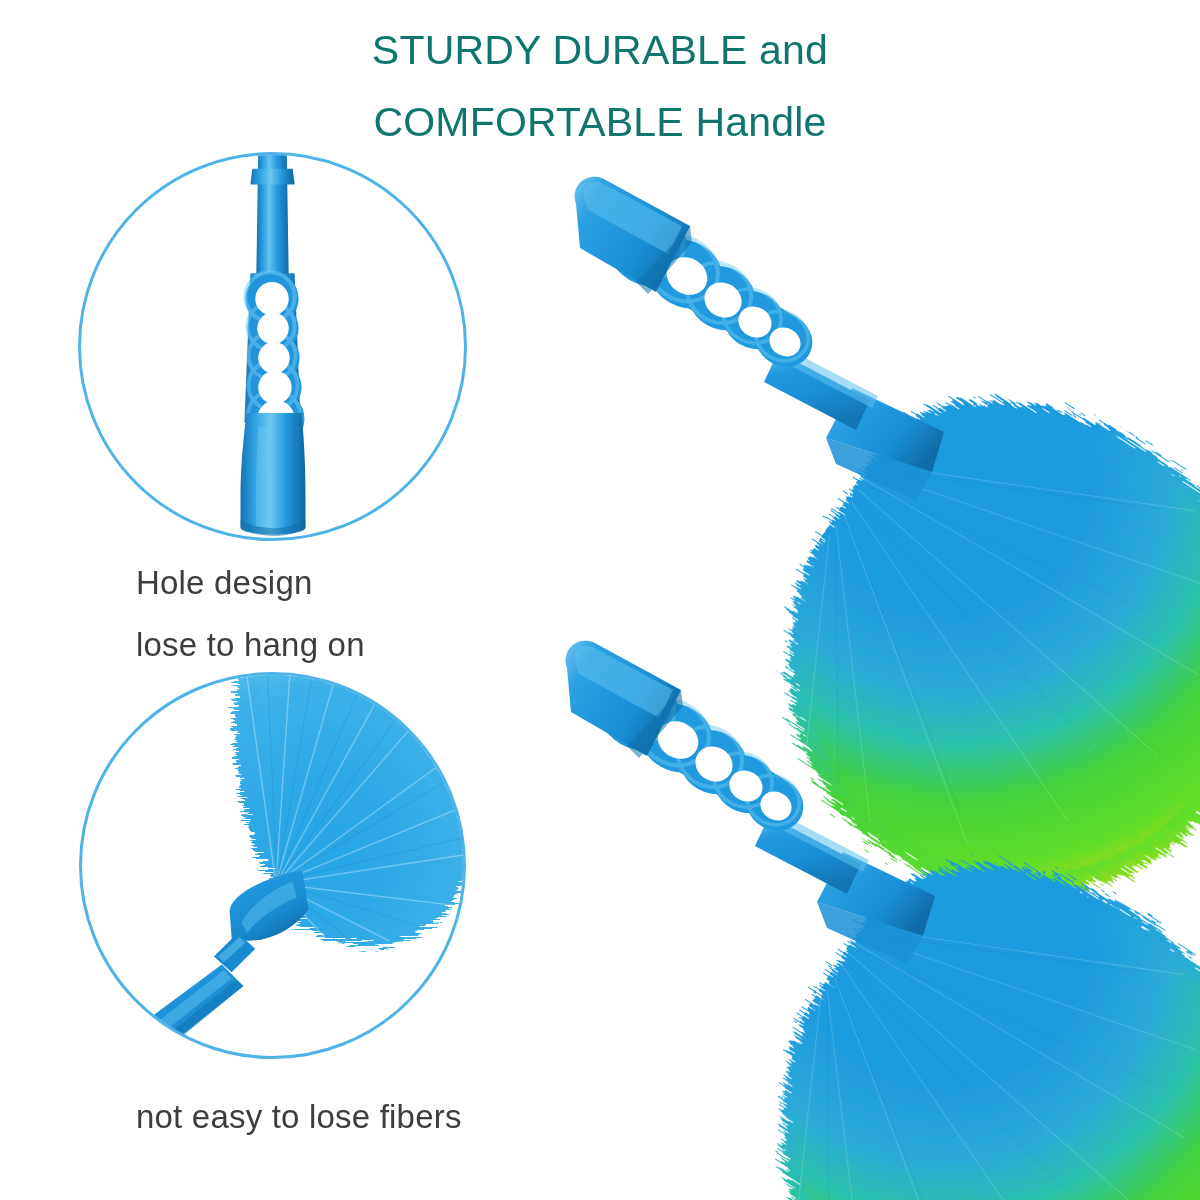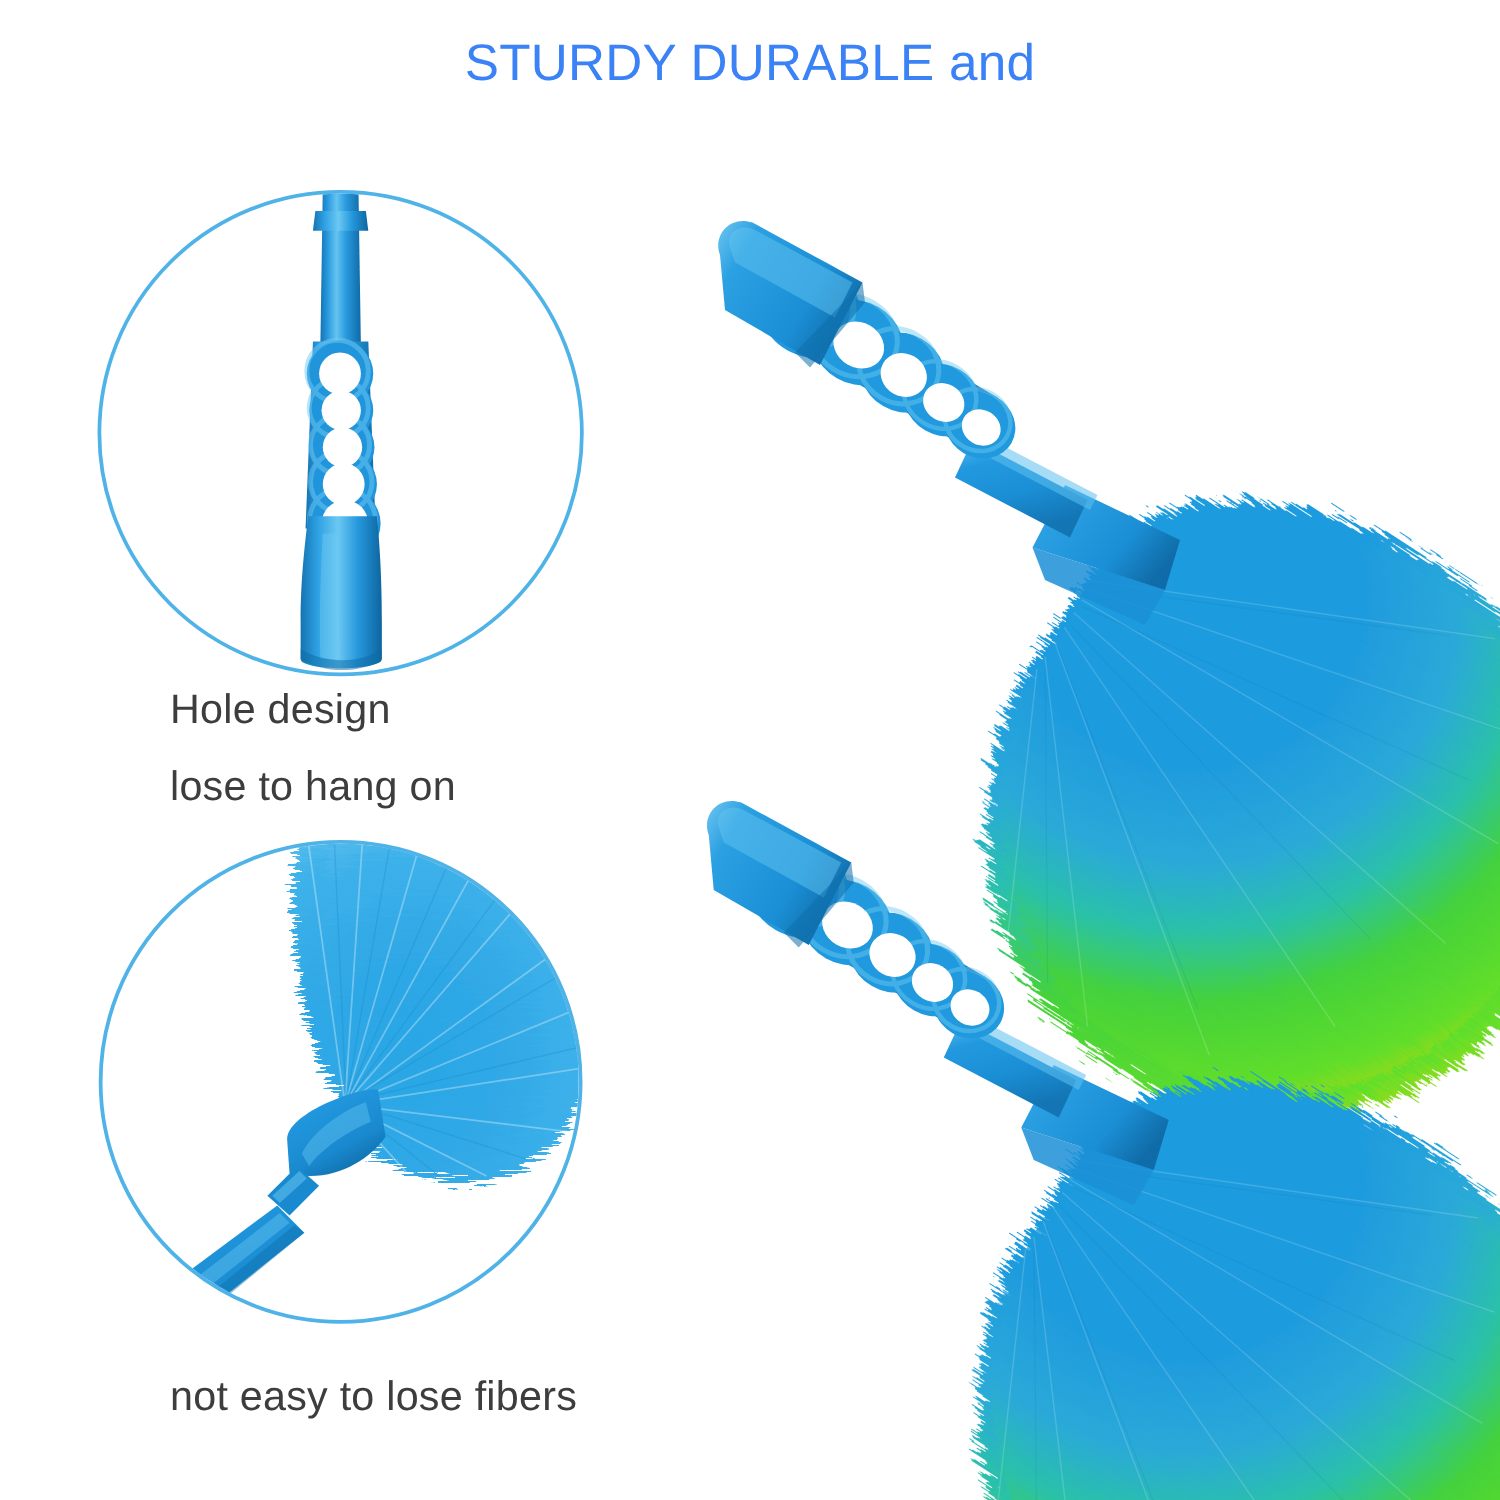--- a/index.html
+++ b/index.html
@@ -16,42 +16,42 @@
     font-family: "Liberation Sans", sans-serif;
   }
 
   
   .headline {
     position: absolute;
     left: 0;
     top: 14px;
     width: 1200px;
     text-align: center;
-    color: #3b82f6;
+    color: #0f766e;
     font-size: 41px;
     font-weight: 400;
     line-height: 72px;
     letter-spacing: 0.2px;
   }
   .headline .line {
     display: block;
     white-space: nowrap;
   }
 
   
   .caption {
     position: absolute;
     color: #3d3d3d;
     font-size: 33px;
     font-weight: 400;
     line-height: 62px;
     letter-spacing: 0.2px;
   }
   .caption .line { display: block; white-space: nowrap; }
-  #caption-hole { left: 136px; top: 536px; }
+  #caption-hole { left: 136px; top: 552px; }
   #caption-connection { left: 136px; top: 1086px; }
 
   
   .callout {
     position: absolute;
     border-radius: 50%;
     border: 3px solid #4FB3E8;
     box-sizing: border-box;
     overflow: hidden;
     background: #ffffff;
@@ -72,20 +72,21 @@
   #duster-bottom { left: 505px; top: 620px;  width: 715px; height: 590px; }
   .duster svg { display: block; width: 100%; height: 100%; overflow: visible; }
 </style>
 </head>
 <body>
 
 <div id="canvas">
 
   <div class="headline">
     <span class="line">STURDY DURABLE and</span>
+    <span class="line">COMFORTABLE Handle</span>
   </div>
 
   <div class="duster" id="duster-top">
     <svg viewBox="0 0 680 620" xmlns="http://www.w3.org/2000/svg">
       <defs>
         <linearGradient id="handleGradT" x1="0" y1="0" x2="0.35" y2="1">
           <stop offset="0%" stop-color="#5CBCEE"></stop>
           <stop offset="28%" stop-color="#2299DF"></stop>
           <stop offset="62%" stop-color="#1B8FD6"></stop>
           <stop offset="100%" stop-color="#1375B4"></stop>

